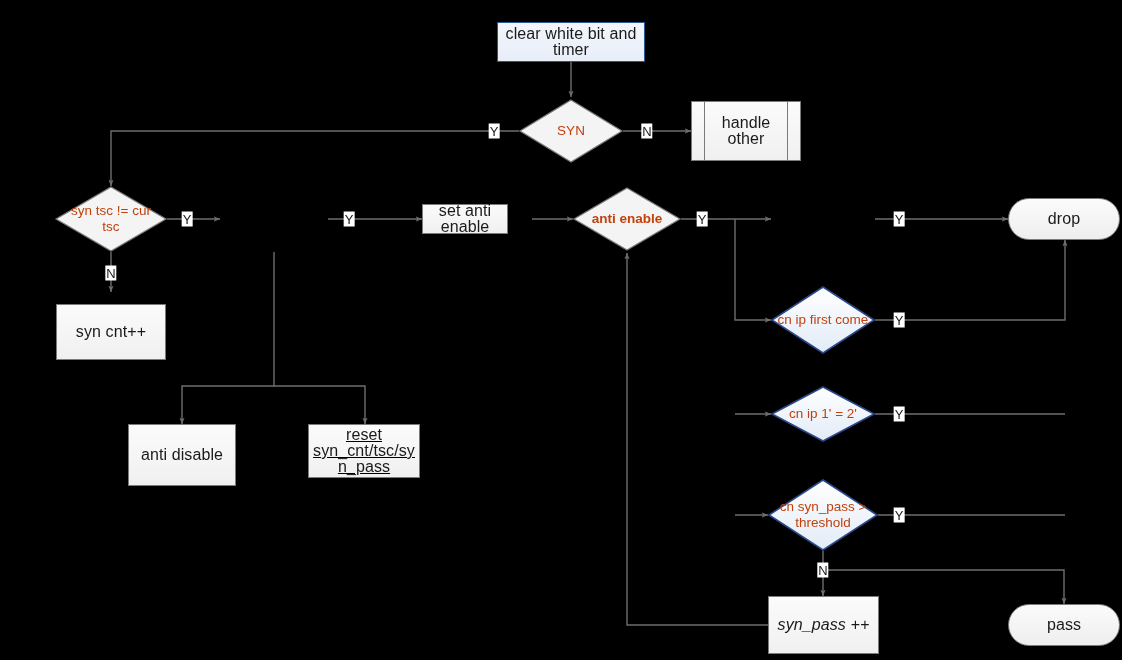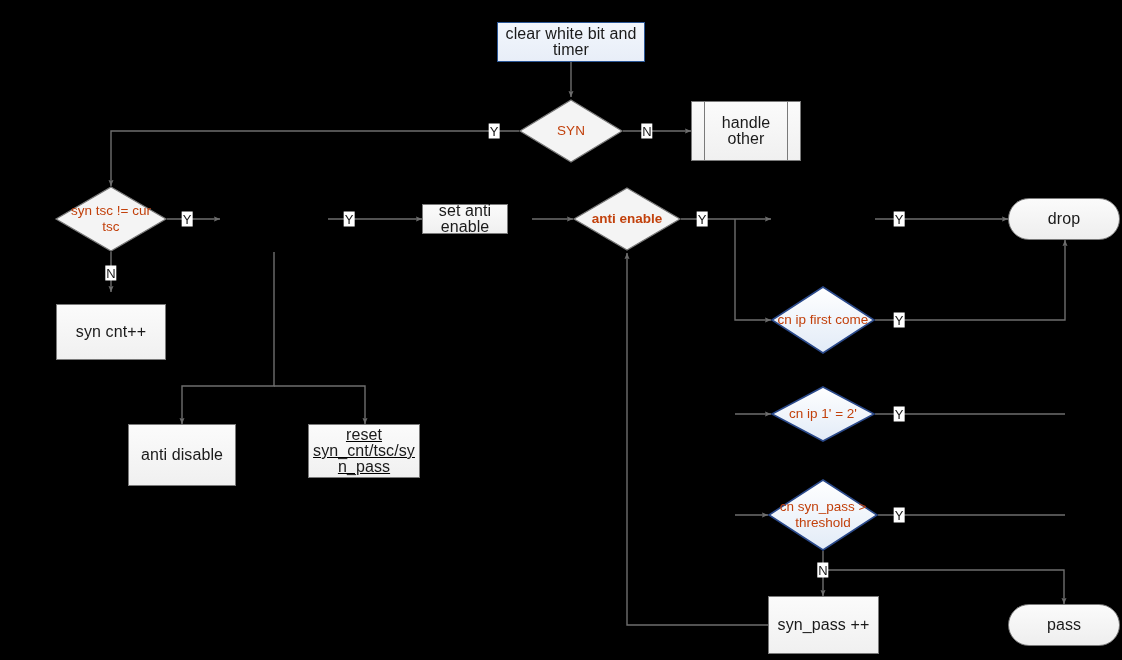--- a/index.html
+++ b/index.html
@@ -185,21 +185,21 @@
           <stop offset="0%" stop-color="#ffffff"></stop>
             <stop offset="100%" stop-color="#e2ebf7"></stop>
         </linearGradient>
       </defs>
       <polygon points="55,1 109,36 55,71 1,36" fill="url(#bluegrad3)" stroke="#2b4a8b" stroke-width="1.6"></polygon>
     </svg>
     <span class="lbl">cn syn_pass &gt;
 threshold</span>
   </div>
 
-  <div class="node rect" style="left:768px;top:596px;width:111px;height:58px;">
+  <div class="node rect" style="left:768px;top:596px;width:111px;height:58px;font-style:italic;">
     <span class="lbl">syn_pass ++</span>
   </div>
 
   <div class="node term" style="left:1008px;top:198px;width:112px;height:42px;">
     <span class="lbl">drop</span>
   </div>
 
   <div class="node term" style="left:1008px;top:604px;width:112px;height:42px;">
     <span class="lbl">pass</span>
   </div>

